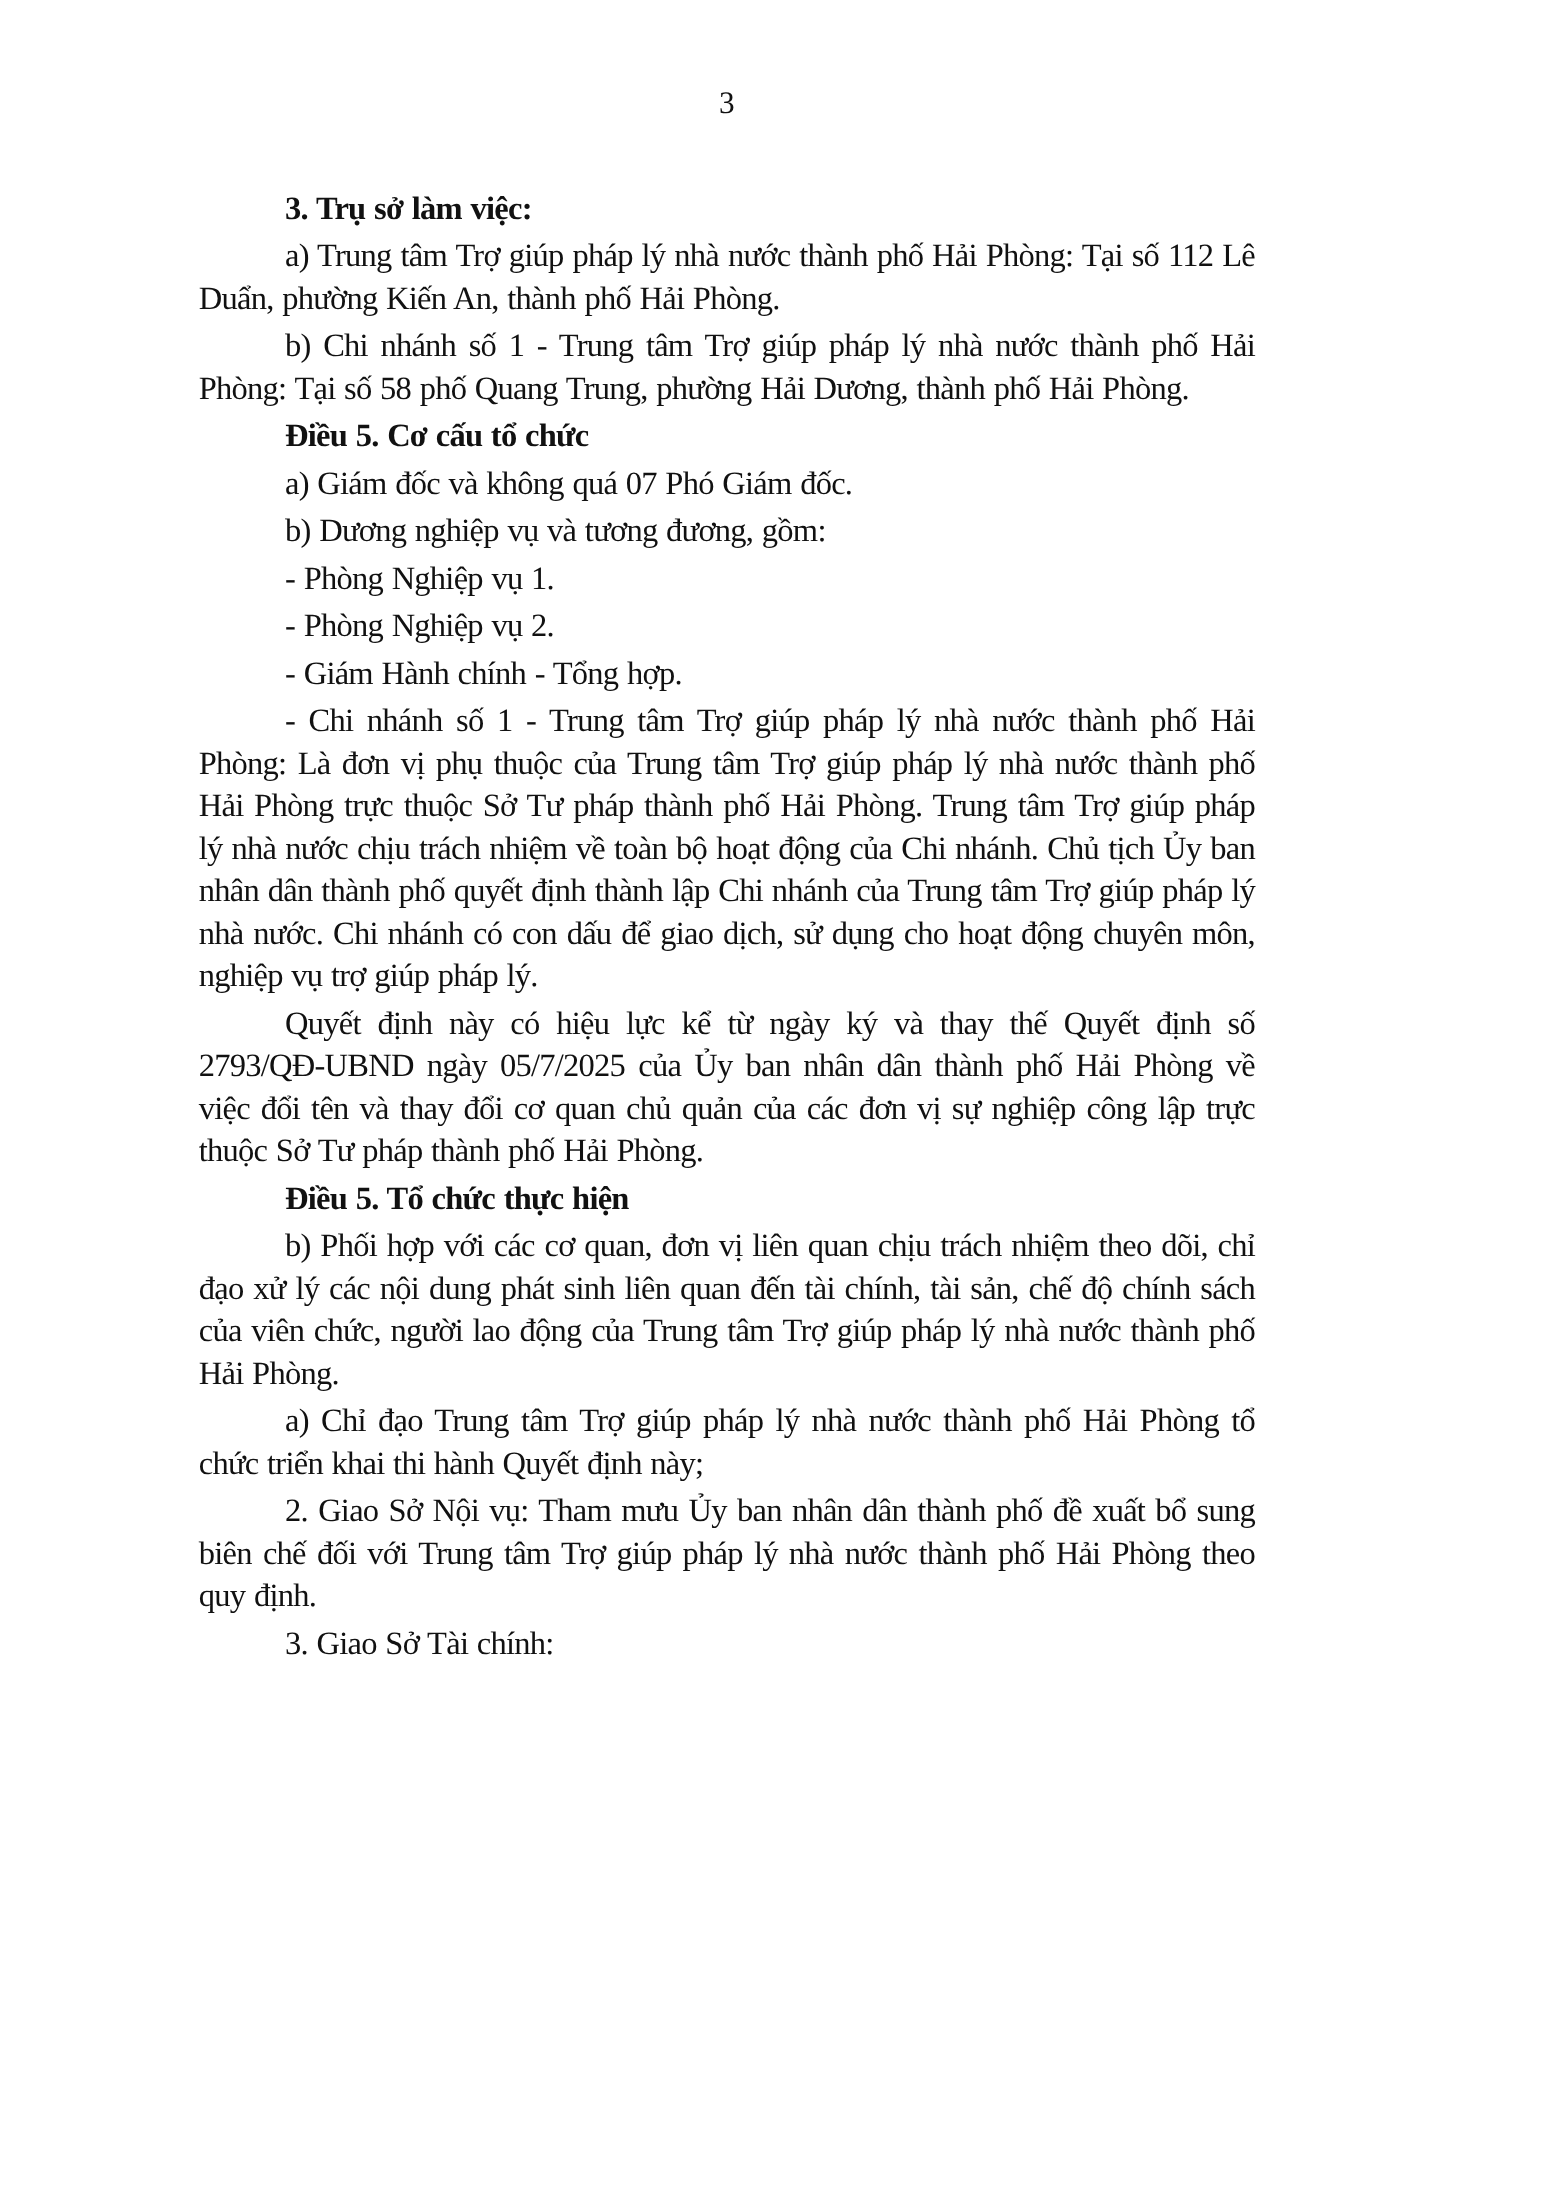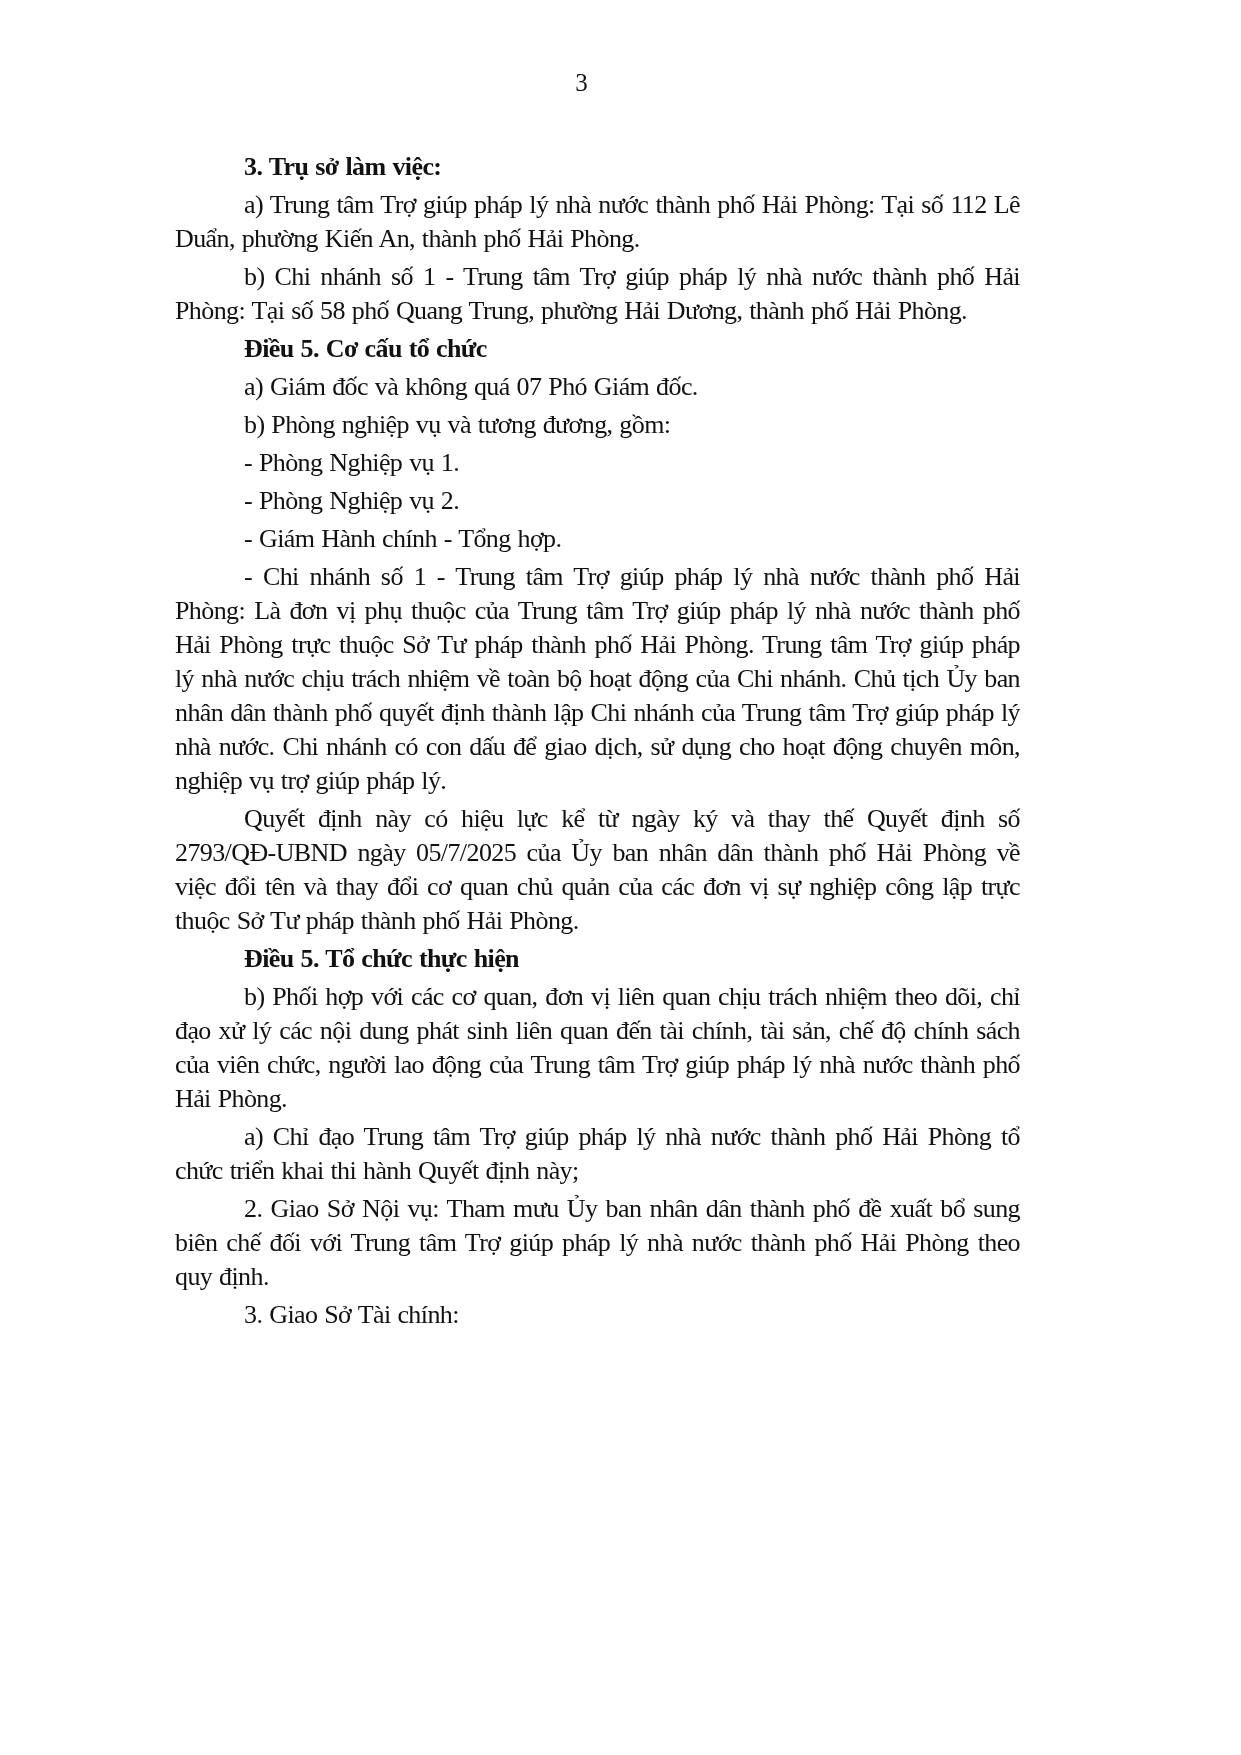--- a/index.html
+++ b/index.html
@@ -8,21 +8,21 @@
     position: absolute; left: 159px; top: 0; width: 845px;
     font-family: "Liberation Serif", serif;
     color: #111111;
     font-size: 26px;
     line-height: 34px;
   }
   .page-number {
     position: absolute; left: 0; width: 845px; top: 66px;
     text-align: center; font-size: 25px;
   }
-  .content { position: absolute; top: 150px; left: 16px; width: 845px; }
+  .content { position: absolute; top: 150px; left: 0; width: 845px; }
   .p {
     margin: 0 0 4px 0;
     text-align: justify;
     text-indent: 69px;
     transform-origin: left top;
     letter-spacing: -0.6px;
     word-spacing: 1px;
   }
   .p.heading { font-weight: bold; }
 </style>
@@ -30,21 +30,21 @@
 <body>
 
 <div class="page">
   <div class="page-number">3</div>
   <div class="content">
     <p class="p heading">3. Trụ sở làm việc:</p>
     <p class="p">a) Trung tâm Trợ giúp pháp lý nhà nước thành phố Hải Phòng: Tại số 112 Lê Duẩn, phường Kiến An, thành phố Hải Phòng.</p>
     <p class="p">b) Chi nhánh số 1 - Trung tâm Trợ giúp pháp lý nhà nước thành phố Hải Phòng: Tại số 58 phố Quang Trung, phường Hải Dương, thành phố Hải Phòng.</p>
     <p class="p heading">Điều 5. Cơ cấu tổ chức</p>
     <p class="p">a) Giám đốc và không quá 07 Phó Giám đốc.</p>
-    <p class="p">b) Phòng nghiệp vụ và tương đương, gồm:</p>
+    <p class="p">b) Dương nghiệp vụ và tương đương, gồm:</p>
     <p class="p">- Phòng Nghiệp vụ 1.</p>
     <p class="p">- Phòng Nghiệp vụ 2.</p>
     <p class="p">- Giám Hành chính - Tổng hợp.</p>
     <p class="p">- Chi nhánh số 1 - Trung tâm Trợ giúp pháp lý nhà nước thành phố Hải Phòng: Là đơn vị phụ thuộc của Trung tâm Trợ giúp pháp lý nhà nước thành phố Hải Phòng trực thuộc Sở Tư pháp thành phố Hải Phòng. Trung tâm Trợ giúp pháp lý nhà nước chịu trách nhiệm về toàn bộ hoạt động của Chi nhánh. Chủ tịch Ủy ban nhân dân thành phố quyết định thành lập Chi nhánh của Trung tâm Trợ giúp pháp lý nhà nước. Chi nhánh có con dấu để giao dịch, sử dụng cho hoạt động chuyên môn, nghiệp vụ trợ giúp pháp lý.</p>
     <p class="p">Quyết định này có hiệu lực kể từ ngày ký và thay thế Quyết định số 2793/QĐ-UBND ngày 05/7/2025 của Ủy ban nhân dân thành phố Hải Phòng về việc đổi tên và thay đổi cơ quan chủ quản của các đơn vị sự nghiệp công lập trực thuộc Sở Tư pháp thành phố Hải Phòng.</p>
     <p class="p heading">Điều 5. Tổ chức thực hiện</p>
     <p class="p">b) Phối hợp với các cơ quan, đơn vị liên quan chịu trách nhiệm theo dõi, chỉ đạo xử lý các nội dung phát sinh liên quan đến tài chính, tài sản, chế độ chính sách của viên chức, người lao động của Trung tâm Trợ giúp pháp lý nhà nước thành phố Hải Phòng.</p>
     <p class="p">a) Chỉ đạo Trung tâm Trợ giúp pháp lý nhà nước thành phố Hải Phòng tổ chức triển khai thi hành Quyết định này;</p>
     <p class="p">2. Giao Sở Nội vụ: Tham mưu Ủy ban nhân dân thành phố đề xuất bổ sung biên chế đối với Trung tâm Trợ giúp pháp lý nhà nước thành phố Hải Phòng theo quy định.</p>
     <p class="p">3. Giao Sở Tài chính:</p>

